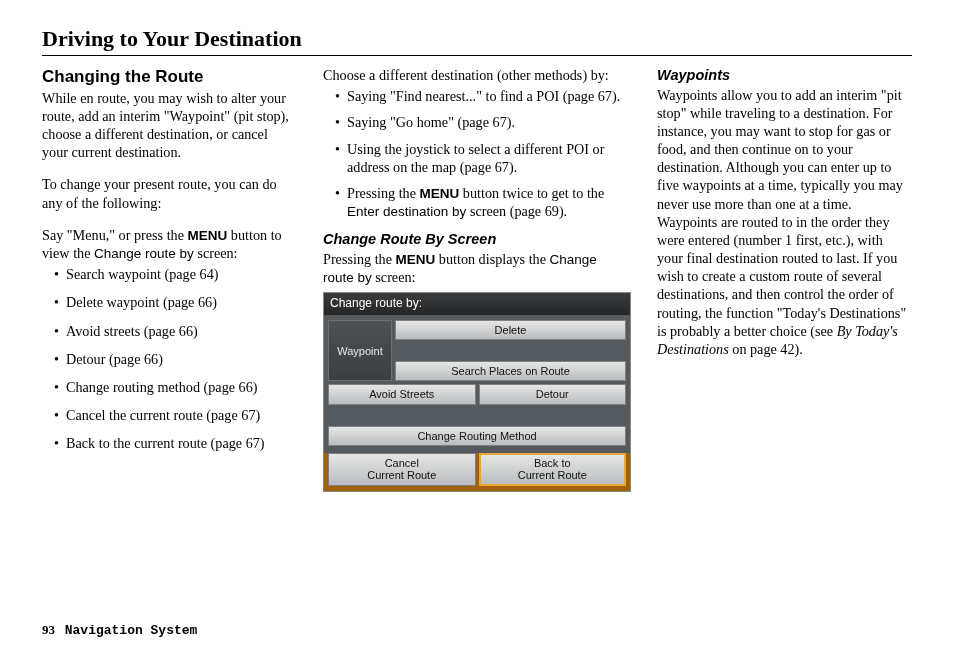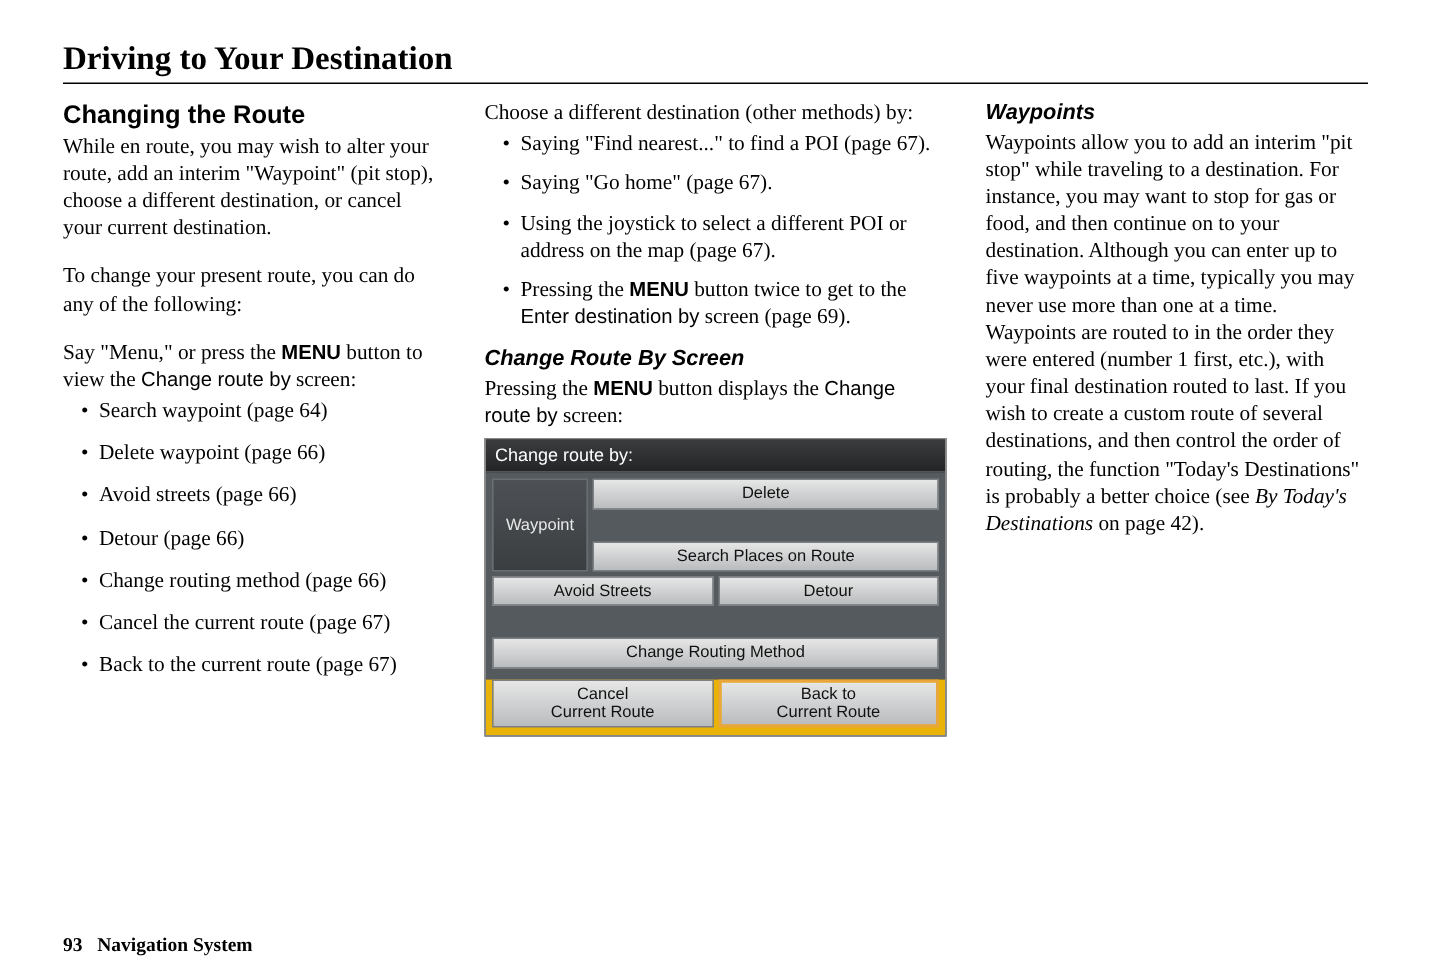--- a/index.html
+++ b/index.html
@@ -63,21 +63,21 @@
   }
   .sans { font-family: Arial, Helvetica, sans-serif; font-size: 13.5px; }
   .bold-sans { font-family: Arial, Helvetica, sans-serif; font-weight: bold; font-size: 13.5px; text-align: center; }
   .footer {
     position: absolute;
     bottom: 14px;
     left: 42px;
     font-size: 13px;
     font-weight: bold;
   }
-  .footer .sys { font-family: Liberation Serif, serif; }
+  .footer .sys { font-family: Liberation Mono, monospace; }
   .italic { font-style: italic; }
 
   
   .nav-screen {
     width: 308px;
     margin-top: 6px;
     border: 1px solid #888;
     background: #2b2d2e;
     font-family: Arial, Helvetica, sans-serif;
     font-size: 11px;
@@ -109,21 +109,21 @@
     flex: 1;
     text-align: center;
     padding: 3px 2px;
     color: #111;
     background: linear-gradient(#e6e6e6,#b9bcbe);
     border: 1px solid #7d8083;
     font-size: 11px;
     line-height: 1.12;
     white-space: pre-line;
   }
-  .nav-bottom { display: flex; gap: 3px; padding: 0 4px 5px 4px; background:#eab308;}
+  .nav-bottom { display: flex; gap: 3px; padding: 0 4px 5px 4px; background:#a16207;}
   .nav-bottom .nav-btn { flex:1; }
   .nav-selected {
     border: 2px solid #e8a63b;
     padding: 2px 1px;
   }
 </style>
 </head>
 <body>
 
 <div class="page-title">Driving to Your Destination</div>

